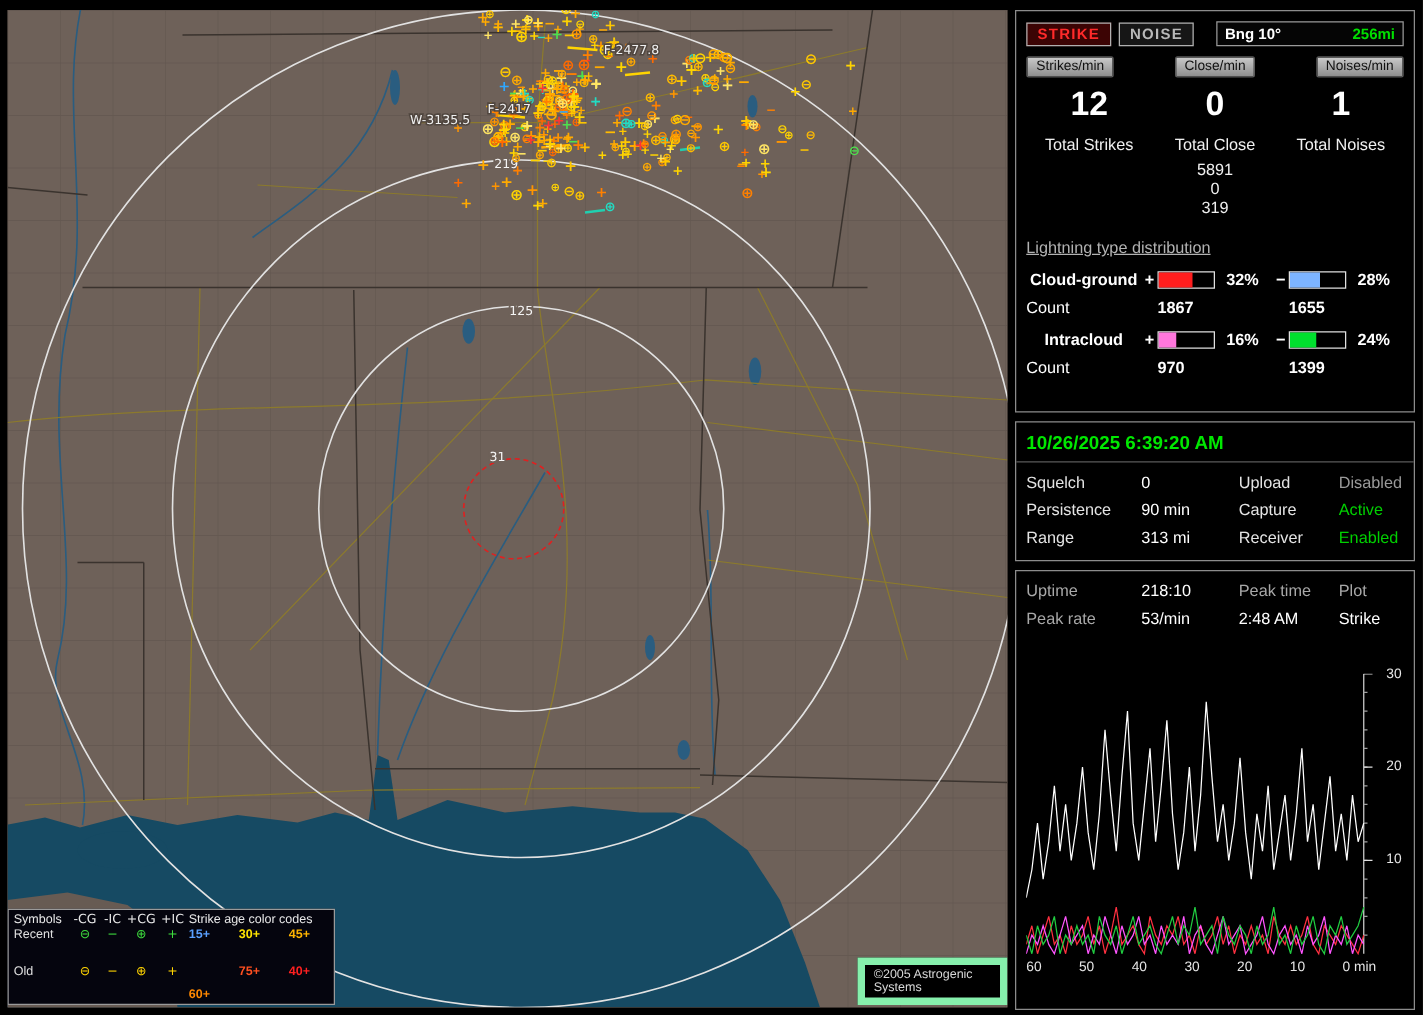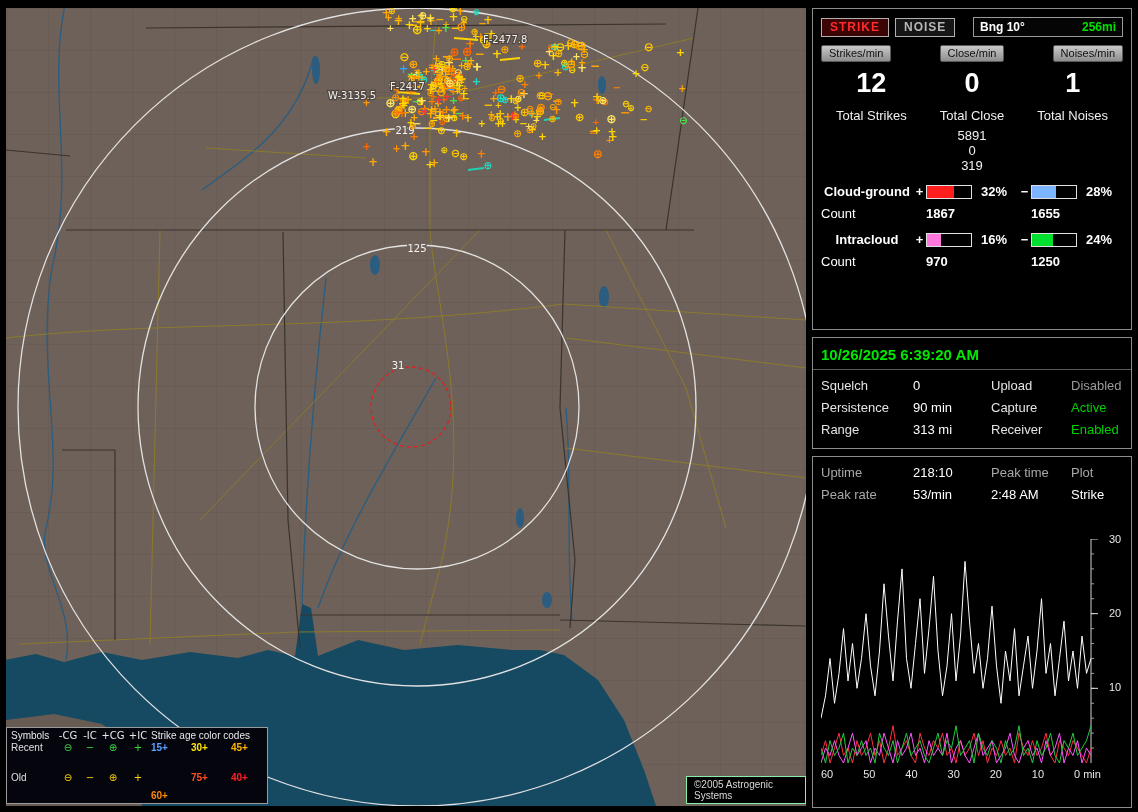--- a/index.html
+++ b/index.html
@@ -15,21 +15,21 @@
   
   #legend{position:absolute;left:0;bottom:2px;width:262px;background:#05050e;border:1px solid #9a9a9a;
           color:#e0e0e0;font-size:10px;padding:2px 4px;box-sizing:border-box;}
   .legend-grid{display:grid;grid-template-columns:46px 22px 22px 24px 26px 40px 40px 36px;align-items:center;row-gap:1px;}
   .legend-grid .hdr{color:#e8e8e8;}
   .legend-grid .sym{text-align:center;font-family:"DejaVu Sans",sans-serif;}
   .legend-grid .agehdr{grid-column:6/9;color:#e8e8e8;}
   .legend-grid .age{font-weight:bold;}
 
   #copyright{position:absolute;left:680px;bottom:2px;background:#000;color:#d8d8d8;font-size:10px;
-             padding:2px 7px;border:1px solid #86efac;}
+             padding:2px 7px;border:6px solid #86efac;}
 
   
   #panel{position:absolute;left:812px;top:8px;width:320px;}
   .section{border:1px solid #8c8c8c;background:#000;margin-bottom:7px;padding:8px;box-sizing:border-box;}
   #sec1{height:322px;}
   #sec2{height:112px;}
   #sec3{height:352px;margin-bottom:0;}
 
   .toprow{display:flex;align-items:center;}
   .btn{border:1px solid #b0b0b0;padding:1px 8px 2px;font-size:12px;font-weight:bold;letter-spacing:1px;cursor:default;}
@@ -566,20 +566,21 @@
         <div>Total Strikes</div>
         <div>Total Close</div>
         <div>Total Noises</div>
       </div>
       <div class="totvals">
         <div>5891</div>
         <div>0</div>
         <div>319</div>
       </div>
 
+      <div class="dist-title">Lightning type distribution</div>
 
       <div class="dist-row">
         <div class="dlabel">Cloud-ground</div>
         <div class="sign">+</div>
         <div class="bar">
           <div class="fill" style="width: 62%; background: rgb(255, 30, 30);"></div>
         </div>
         <div class="pct">32%</div>
         <div class="sign">−</div>
         <div class="bar">
@@ -602,21 +603,21 @@
         <div class="pct">16%</div>
         <div class="sign">−</div>
         <div class="bar">
           <div class="fill" style="width: 47%; background: rgb(0, 224, 46);"></div>
         </div>
         <div class="pct">24%</div>
       </div>
       <div class="count-row">
         <div>Count</div>
         <div class="cv">970</div>
-        <div class="cv2">1250</div>
+        <div class="cv2">1399</div>
       </div>
     </div>
 
     <div class="section" id="sec2">
       <div id="datetime">10/26/2025 6:39:20 AM</div>
       <div class="divider"></div>
       <div class="grid4">
         <div class="lab">Squelch</div>
         <div class="val">0</div>
         <div class="lab">Upload</div>

